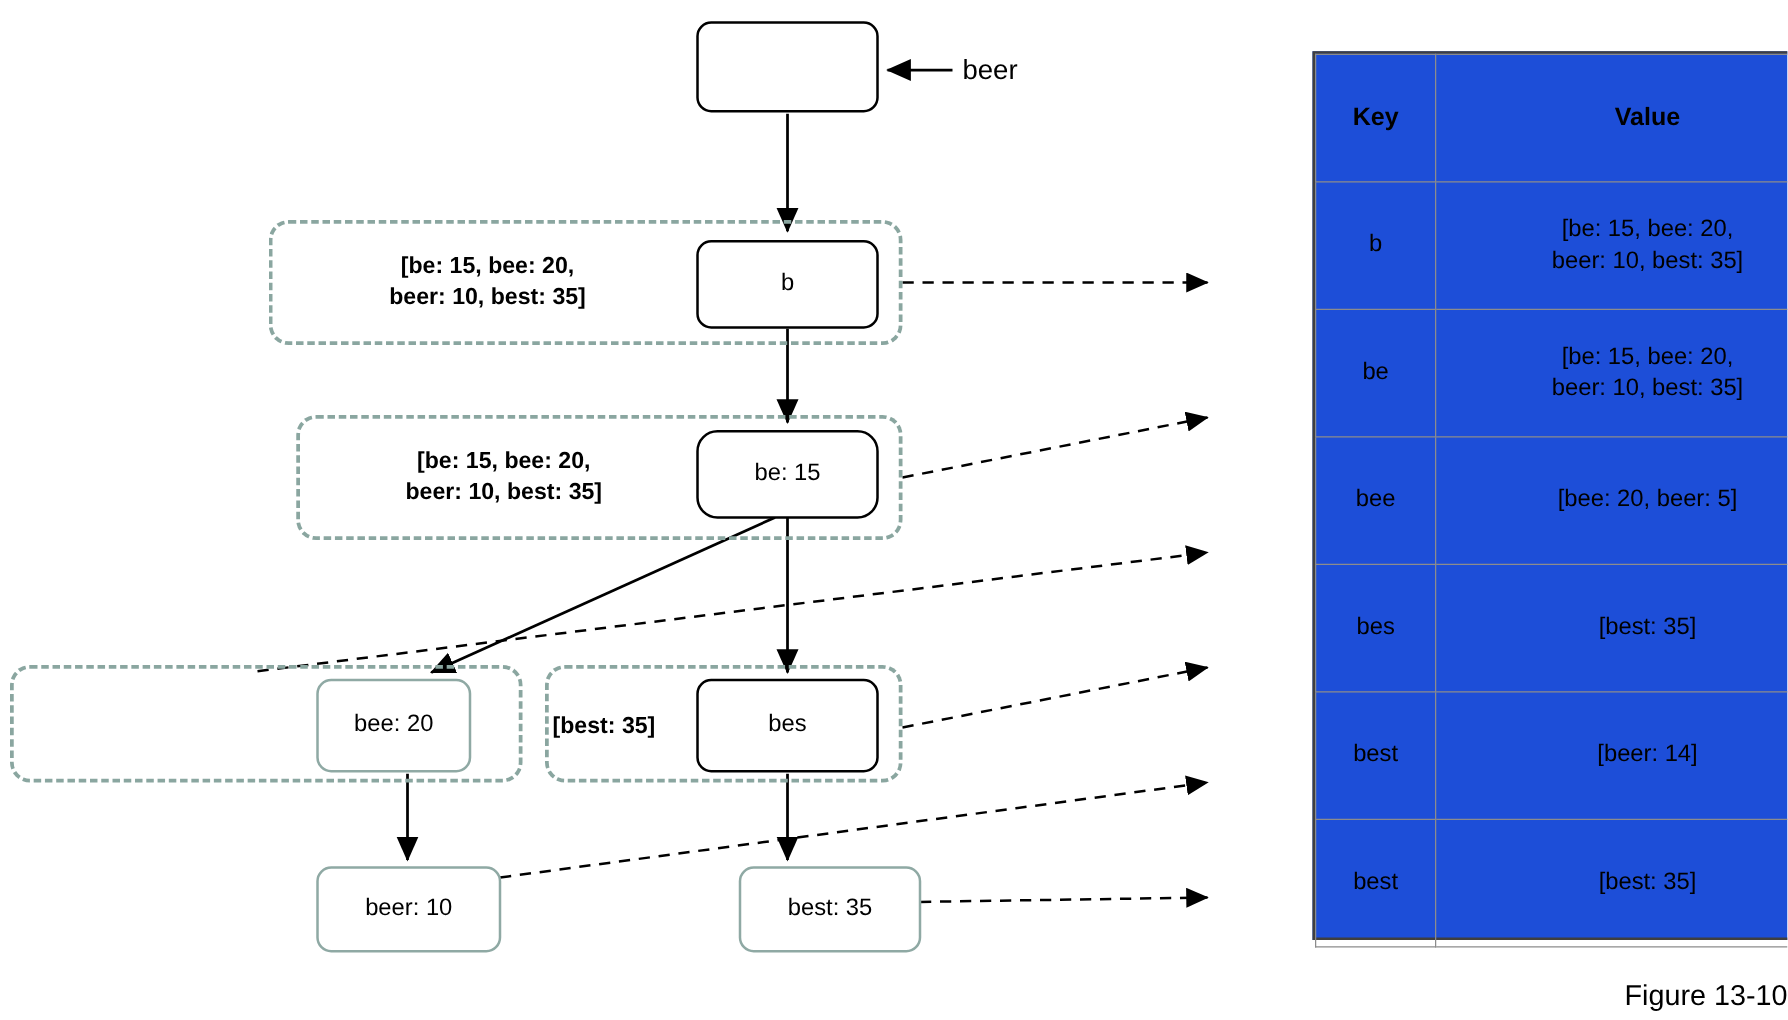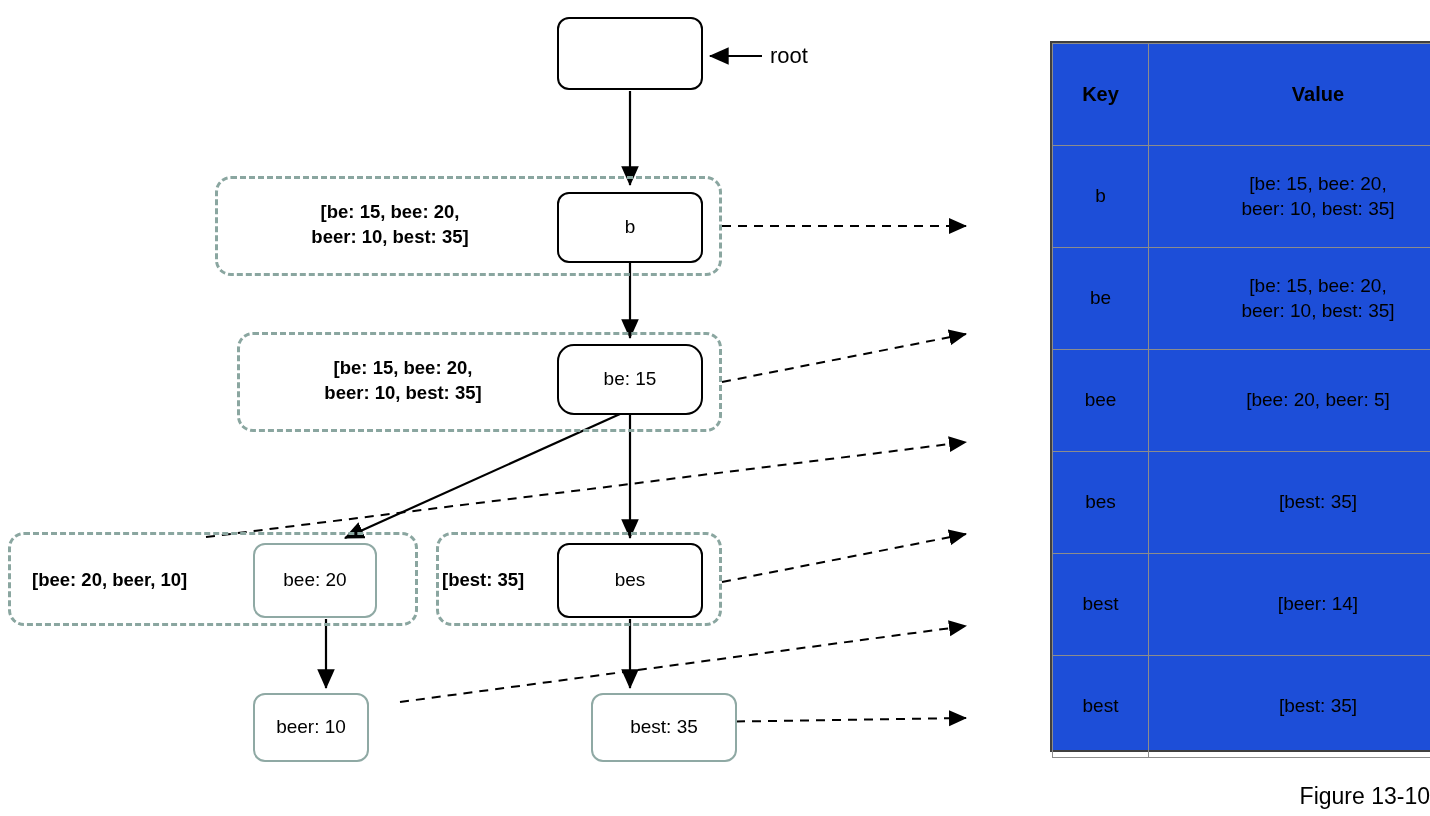--- a/index.html
+++ b/index.html
@@ -215,39 +215,38 @@
   </div>
 
   <div class="node teal" style="left:253px; top:543px; width:124px; height:75px;">
     <span>bee: 20</span>
   </div>
 
   <div class="node black" style="left:557px; top:543px; width:146px; height:75px;">
     <span>bes</span>
   </div>
 
-  <div class="node teal" style="left:253px; top:693px; width:116px; height:69px;">
+  <div class="node teal" style="left:253px; top:693px; width:148px; height:69px;">
     <span>beer: 10</span>
   </div>
 
   <div class="node teal" style="left:557px; top:693px; width:146px; height:69px;margin-left:34px;">
     <span>best: 35</span>
   </div>
 
   <div class="annot" style="left:245px; top:200px; width:290px;">[be: 15, bee: 20,
 beer: 10, best: 35]</div>
 
   <div class="annot" style="left:258px; top:356px; width:290px;">[be: 15, bee: 20,
 beer: 10, best: 35]</div>
 
-  <div class="annot" style="left:32px; top:568px; width:222px; text-align:left;">[bee: 20, beer, 10]</div>
 
   <div class="annot" style="left:442px; top:568px; width:112px; text-align:left;">[best: 35]</div>
 
-  <div class="plainlabel" style="left:770px; top:43px;">root</div>
+  <div class="plainlabel" style="left:770px; top:43px;">beer</div>
 
   <div id="kvtable">
     <table>
       <colgroup>
         <col class="keycol">
         <col>
       </colgroup>
       <thead>
         <tr>
           <th>Key</th>

